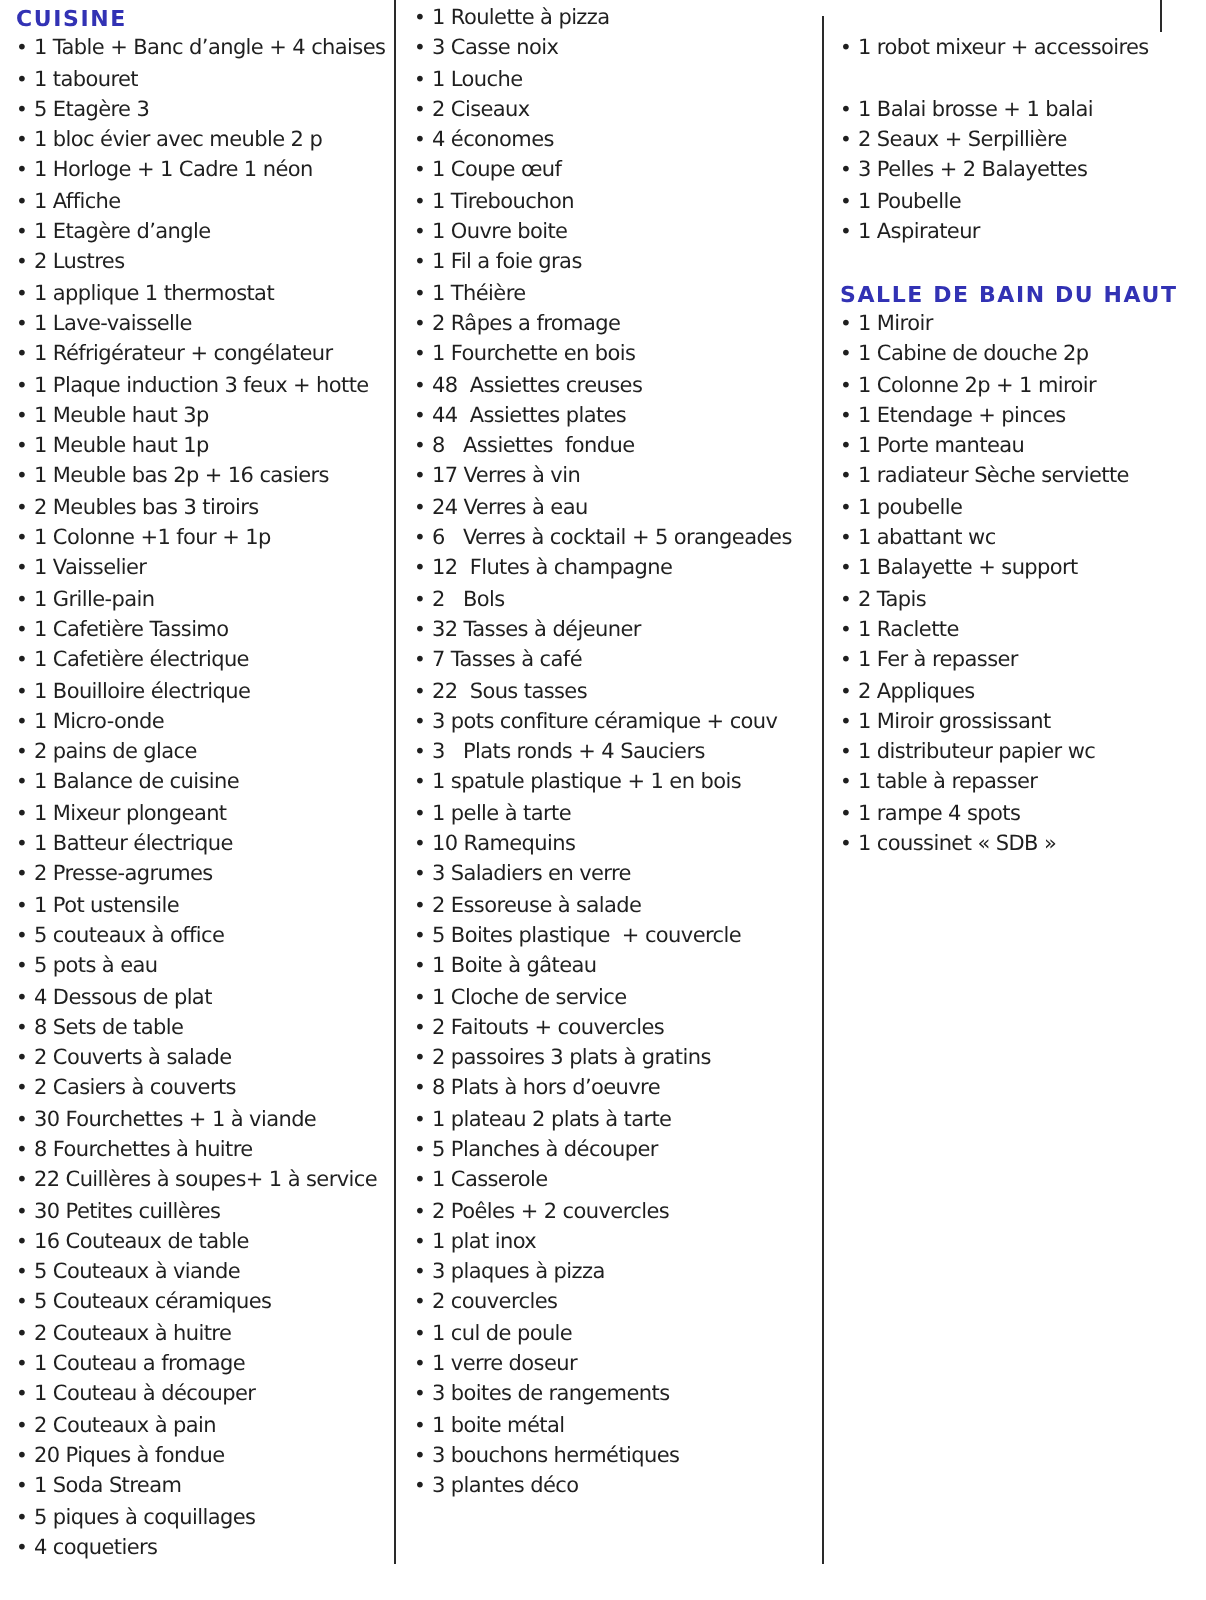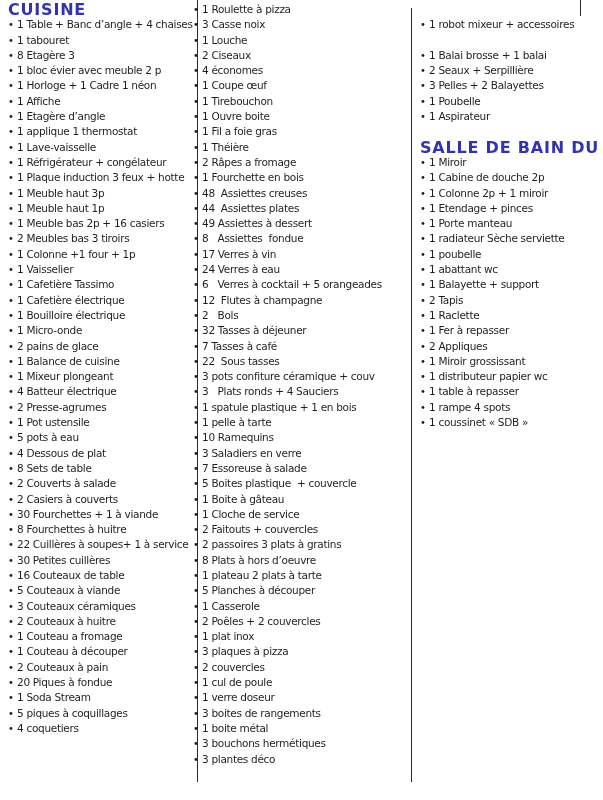--- a/index.html
+++ b/index.html
@@ -8,33 +8,33 @@
     background: #ffffff;
     font-family: "DejaVu Sans", "Liberation Sans", sans-serif;
     position: relative;
     overflow: hidden;
   }
   .column {
     position: absolute;
     top: 2px;
   }
   #col-0 { left: 8px;   width: 188px; }
-  #col-1 { left: 193px; width: 202px; }
+  #col-1 { left: 207px; width: 202px; }
   #col-2 { left: 420px; width: 180px; }
   .row {
     height: 15.3px;
     line-height: 15.3px;
     white-space: pre;
     font-size: 10.5px;
     letter-spacing: -0.3px;
     color: #1f1f1f;
   }
   .row.h {
     font-weight: bold;
-    font-size: 16px;
+    font-size: 11px;
     letter-spacing: 0.8px;
     color: #3232b4;
   }
   .bullet {
     display: inline-block;
     width: 9px;
     font-size: 10px;
     color: #1f1f1f;
   }
   .divider {
@@ -50,57 +50,60 @@
 <body>
 
 <div id="divider-1" class="divider"></div>
 <div id="divider-2" class="divider"></div>
 <div id="divider-3" class="divider"></div>
 
 <div id="col-0" class="column">
     <div class="row h">CUISINE</div>
     <div class="row i"><span class="bullet">•</span><span>1 Table + Banc d’angle + 4 chaises</span></div>
     <div class="row i"><span class="bullet">•</span><span>1 tabouret</span></div>
-    <div class="row i"><span class="bullet">•</span><span>8 Etagère 3</span></div>
+    <div class="row i"><span class="bullet">•</span><span>5 Etagère 3</span></div>
     <div class="row i"><span class="bullet">•</span><span>1 bloc évier avec meuble 2 p</span></div>
     <div class="row i"><span class="bullet">•</span><span>1 Horloge + 1 Cadre 1 néon</span></div>
     <div class="row i"><span class="bullet">•</span><span>1 Affiche</span></div>
     <div class="row i"><span class="bullet">•</span><span>1 Etagère d’angle</span></div>
+    <div class="row i"><span class="bullet">•</span><span>2 Lustres</span></div>
     <div class="row i"><span class="bullet">•</span><span>1 applique 1 thermostat</span></div>
     <div class="row i"><span class="bullet">•</span><span>1 Lave-vaisselle</span></div>
     <div class="row i"><span class="bullet">•</span><span>1 Réfrigérateur + congélateur</span></div>
     <div class="row i"><span class="bullet">•</span><span>1 Plaque induction 3 feux + hotte</span></div>
     <div class="row i"><span class="bullet">•</span><span>1 Meuble haut 3p</span></div>
     <div class="row i"><span class="bullet">•</span><span>1 Meuble haut 1p</span></div>
     <div class="row i"><span class="bullet">•</span><span>1 Meuble bas 2p + 16 casiers</span></div>
     <div class="row i"><span class="bullet">•</span><span>2 Meubles bas 3 tiroirs</span></div>
     <div class="row i"><span class="bullet">•</span><span>1 Colonne +1 four + 1p</span></div>
     <div class="row i"><span class="bullet">•</span><span>1 Vaisselier</span></div>
+    <div class="row i"><span class="bullet">•</span><span>1 Grille-pain</span></div>
     <div class="row i"><span class="bullet">•</span><span>1 Cafetière Tassimo</span></div>
     <div class="row i"><span class="bullet">•</span><span>1 Cafetière électrique</span></div>
     <div class="row i"><span class="bullet">•</span><span>1 Bouilloire électrique</span></div>
     <div class="row i"><span class="bullet">•</span><span>1 Micro-onde</span></div>
     <div class="row i"><span class="bullet">•</span><span>2 pains de glace</span></div>
     <div class="row i"><span class="bullet">•</span><span>1 Balance de cuisine</span></div>
     <div class="row i"><span class="bullet">•</span><span>1 Mixeur plongeant</span></div>
-    <div class="row i"><span class="bullet">•</span><span>4 Batteur électrique</span></div>
+    <div class="row i"><span class="bullet">•</span><span>1 Batteur électrique</span></div>
     <div class="row i"><span class="bullet">•</span><span>2 Presse-agrumes</span></div>
     <div class="row i"><span class="bullet">•</span><span>1 Pot ustensile</span></div>
+    <div class="row i"><span class="bullet">•</span><span>5 couteaux à office</span></div>
     <div class="row i"><span class="bullet">•</span><span>5 pots à eau</span></div>
     <div class="row i"><span class="bullet">•</span><span>4 Dessous de plat</span></div>
     <div class="row i"><span class="bullet">•</span><span>8 Sets de table</span></div>
     <div class="row i"><span class="bullet">•</span><span>2 Couverts à salade</span></div>
     <div class="row i"><span class="bullet">•</span><span>2 Casiers à couverts</span></div>
     <div class="row i"><span class="bullet">•</span><span>30 Fourchettes + 1 à viande</span></div>
     <div class="row i"><span class="bullet">•</span><span>8 Fourchettes à huitre</span></div>
     <div class="row i"><span class="bullet">•</span><span>22 Cuillères à soupes+ 1 à service</span></div>
     <div class="row i"><span class="bullet">•</span><span>30 Petites cuillères</span></div>
     <div class="row i"><span class="bullet">•</span><span>16 Couteaux de table</span></div>
     <div class="row i"><span class="bullet">•</span><span>5 Couteaux à viande</span></div>
-    <div class="row i"><span class="bullet">•</span><span>3 Couteaux céramiques</span></div>
+    <div class="row i"><span class="bullet">•</span><span>5 Couteaux céramiques</span></div>
     <div class="row i"><span class="bullet">•</span><span>2 Couteaux à huitre</span></div>
     <div class="row i"><span class="bullet">•</span><span>1 Couteau a fromage</span></div>
     <div class="row i"><span class="bullet">•</span><span>1 Couteau à découper</span></div>
     <div class="row i"><span class="bullet">•</span><span>2 Couteaux à pain</span></div>
     <div class="row i"><span class="bullet">•</span><span>20 Piques à fondue</span></div>
     <div class="row i"><span class="bullet">•</span><span>1 Soda Stream</span></div>
     <div class="row i"><span class="bullet">•</span><span>5 piques à coquillages</span></div>
     <div class="row i"><span class="bullet">•</span><span>4 coquetiers</span></div>
   </div>
 <div id="col-1" class="column">
@@ -111,37 +114,36 @@
     <div class="row i"><span class="bullet">•</span><span>4 économes</span></div>
     <div class="row i"><span class="bullet">•</span><span>1 Coupe œuf</span></div>
     <div class="row i"><span class="bullet">•</span><span>1 Tirebouchon</span></div>
     <div class="row i"><span class="bullet">•</span><span>1 Ouvre boite</span></div>
     <div class="row i"><span class="bullet">•</span><span>1 Fil a foie gras</span></div>
     <div class="row i"><span class="bullet">•</span><span>1 Théière</span></div>
     <div class="row i"><span class="bullet">•</span><span>2 Râpes a fromage</span></div>
     <div class="row i"><span class="bullet">•</span><span>1 Fourchette en bois</span></div>
     <div class="row i"><span class="bullet">•</span><span>48  Assiettes creuses</span></div>
     <div class="row i"><span class="bullet">•</span><span>44  Assiettes plates</span></div>
-    <div class="row i"><span class="bullet">•</span><span>49 Assiettes à dessert</span></div>
     <div class="row i"><span class="bullet">•</span><span>8   Assiettes  fondue</span></div>
     <div class="row i"><span class="bullet">•</span><span>17 Verres à vin</span></div>
     <div class="row i"><span class="bullet">•</span><span>24 Verres à eau</span></div>
     <div class="row i"><span class="bullet">•</span><span>6   Verres à cocktail + 5 orangeades</span></div>
     <div class="row i"><span class="bullet">•</span><span>12  Flutes à champagne</span></div>
     <div class="row i"><span class="bullet">•</span><span>2   Bols</span></div>
     <div class="row i"><span class="bullet">•</span><span>32 Tasses à déjeuner</span></div>
     <div class="row i"><span class="bullet">•</span><span>7 Tasses à café</span></div>
     <div class="row i"><span class="bullet">•</span><span>22  Sous tasses</span></div>
     <div class="row i"><span class="bullet">•</span><span>3 pots confiture céramique + couv</span></div>
     <div class="row i"><span class="bullet">•</span><span>3   Plats ronds + 4 Sauciers</span></div>
     <div class="row i"><span class="bullet">•</span><span>1 spatule plastique + 1 en bois</span></div>
     <div class="row i"><span class="bullet">•</span><span>1 pelle à tarte</span></div>
     <div class="row i"><span class="bullet">•</span><span>10 Ramequins</span></div>
     <div class="row i"><span class="bullet">•</span><span>3 Saladiers en verre</span></div>
-    <div class="row i"><span class="bullet">•</span><span>7 Essoreuse à salade</span></div>
+    <div class="row i"><span class="bullet">•</span><span>2 Essoreuse à salade</span></div>
     <div class="row i"><span class="bullet">•</span><span>5 Boites plastique  + couvercle</span></div>
     <div class="row i"><span class="bullet">•</span><span>1 Boite à gâteau</span></div>
     <div class="row i"><span class="bullet">•</span><span>1 Cloche de service</span></div>
     <div class="row i"><span class="bullet">•</span><span>2 Faitouts + couvercles</span></div>
     <div class="row i"><span class="bullet">•</span><span>2 passoires 3 plats à gratins</span></div>
     <div class="row i"><span class="bullet">•</span><span>8 Plats à hors d’oeuvre</span></div>
     <div class="row i"><span class="bullet">•</span><span>1 plateau 2 plats à tarte</span></div>
     <div class="row i"><span class="bullet">•</span><span>5 Planches à découper</span></div>
     <div class="row i"><span class="bullet">•</span><span>1 Casserole</span></div>
     <div class="row i"><span class="bullet">•</span><span>2 Poêles + 2 couvercles</span></div>

